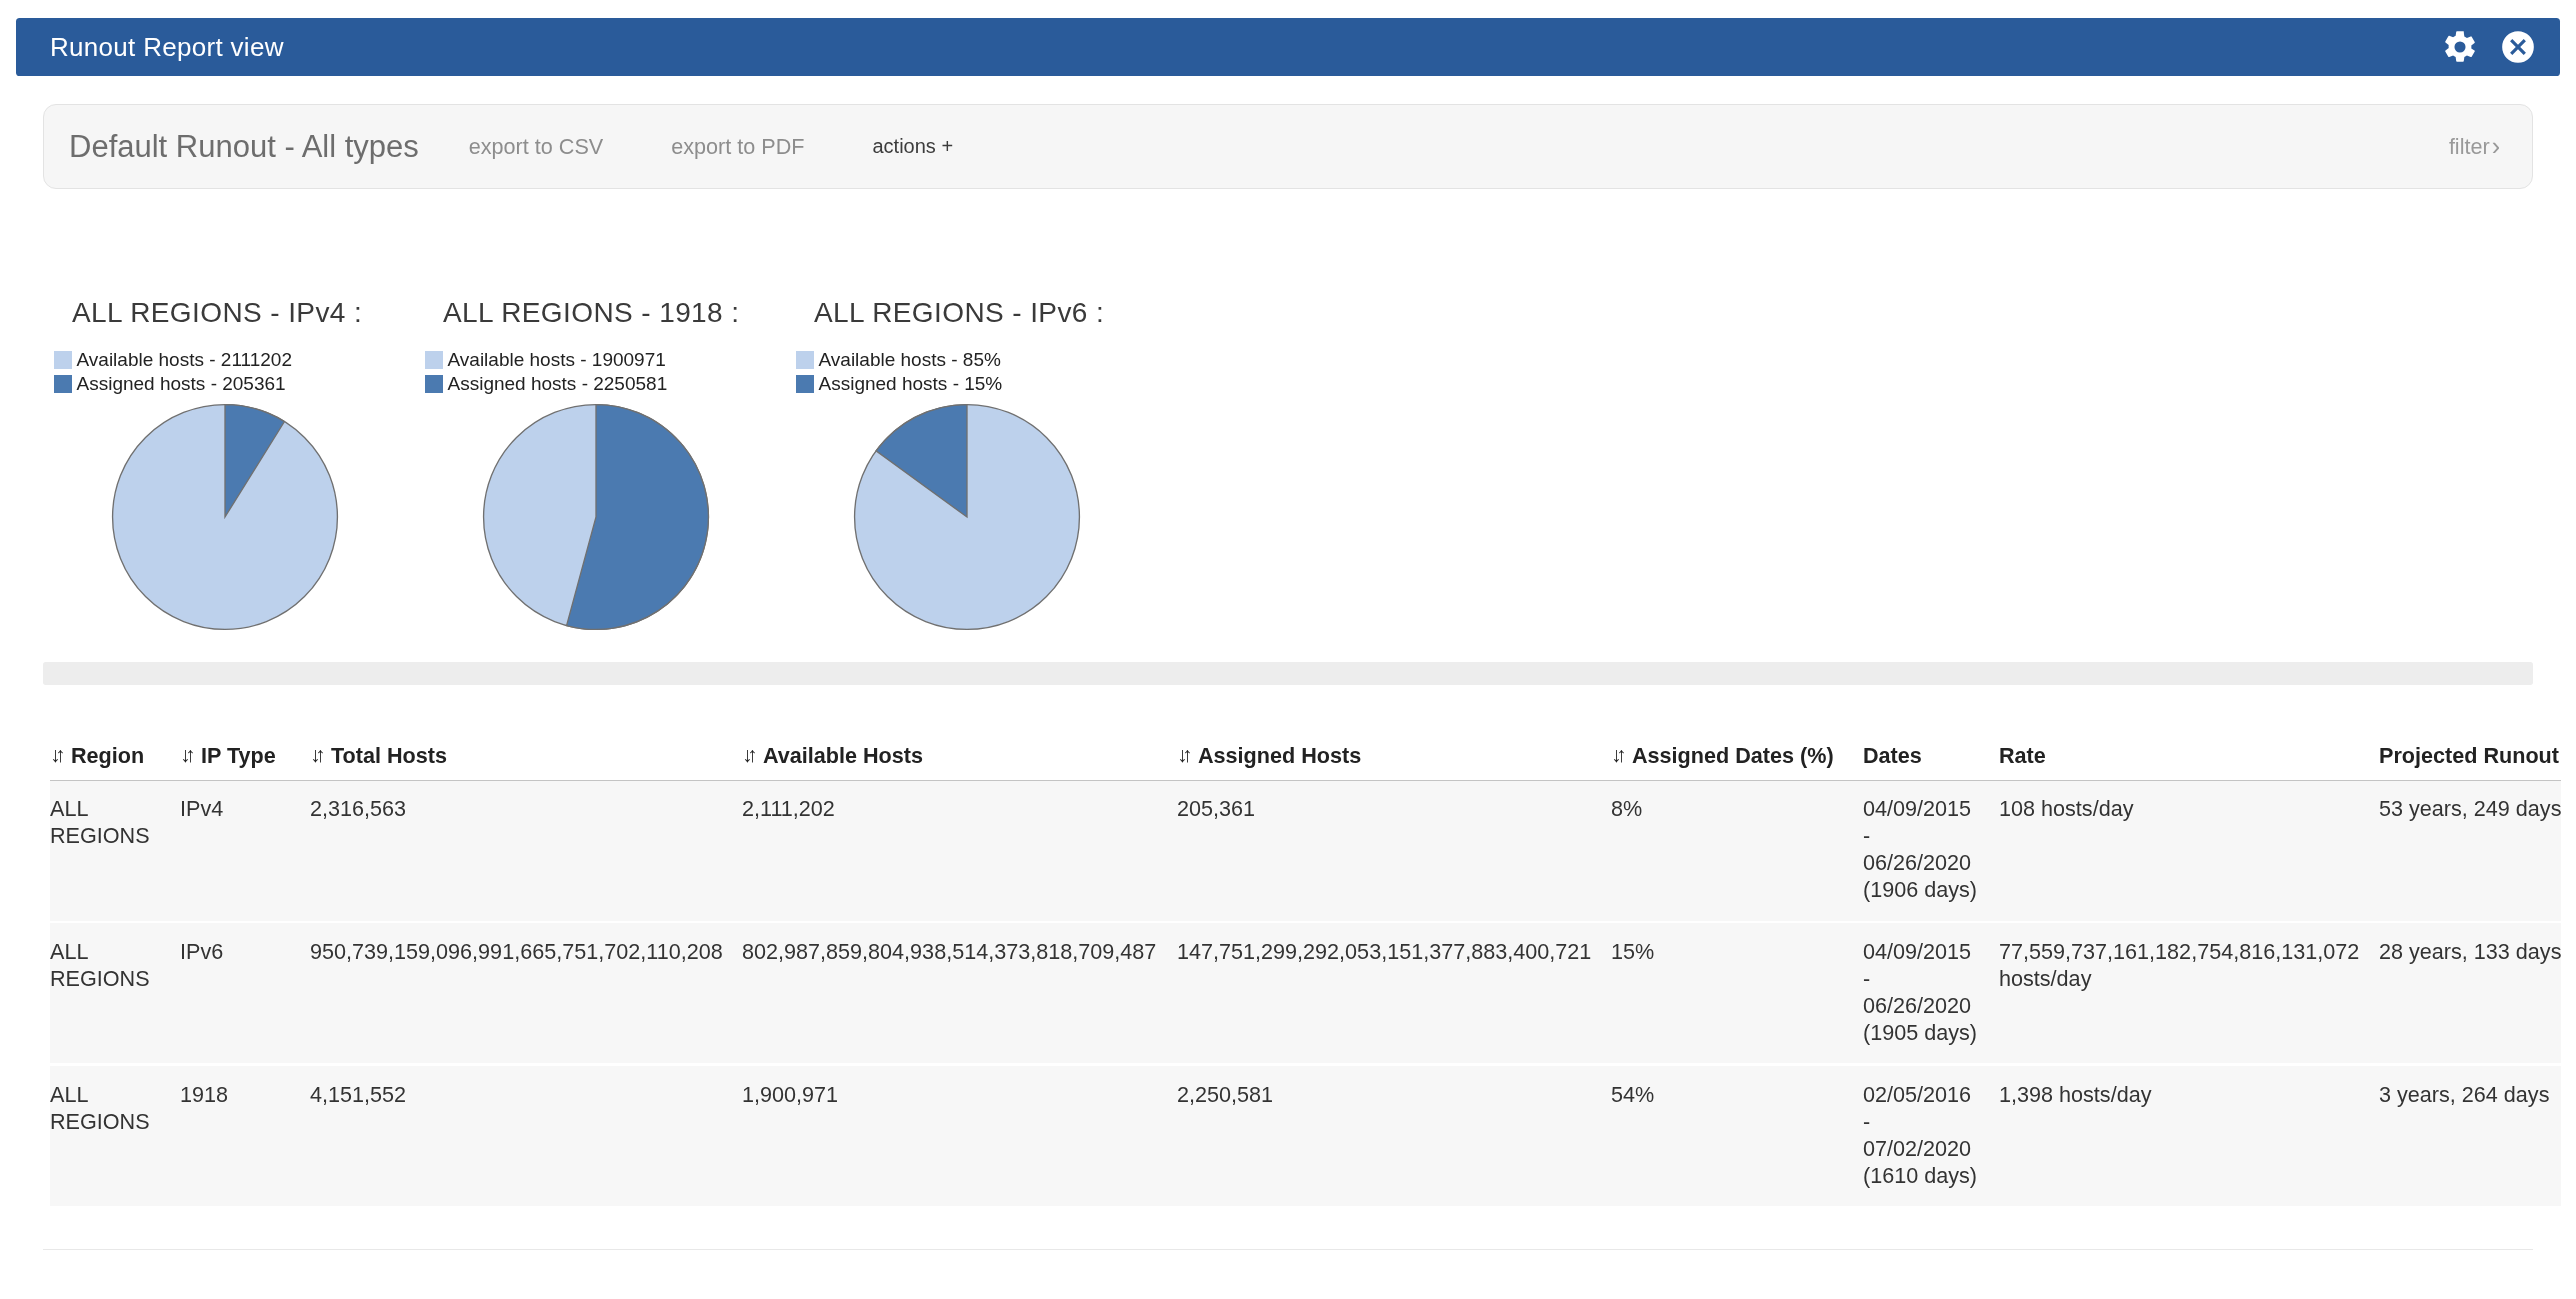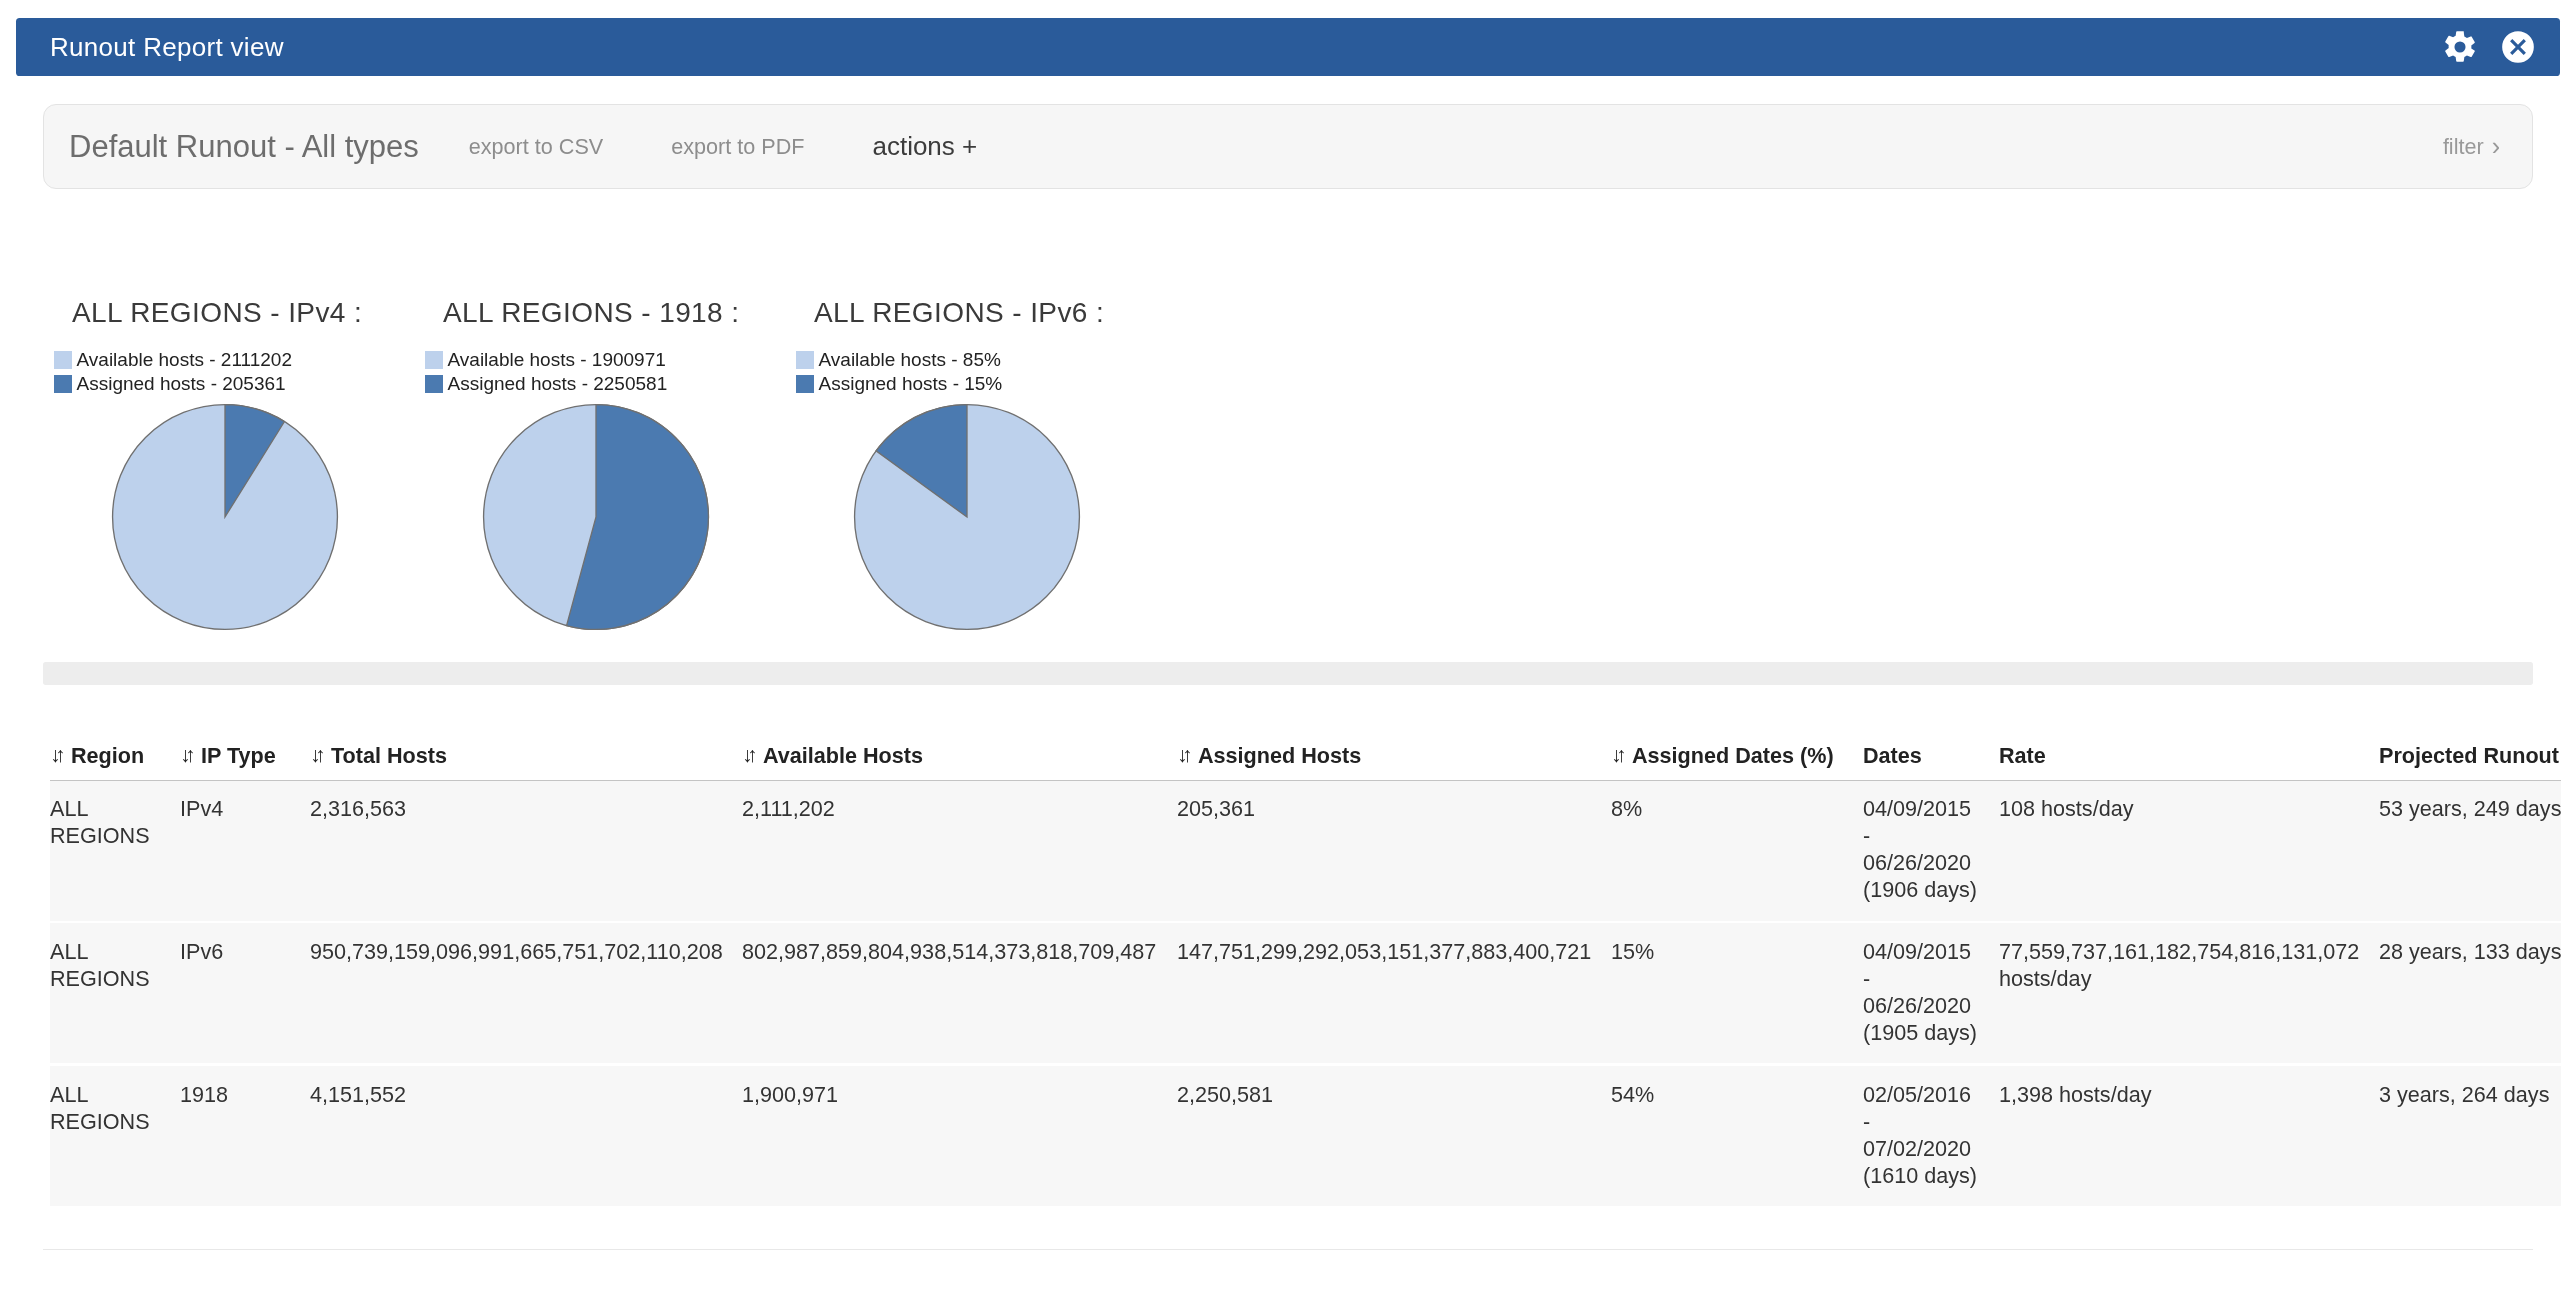--- a/index.html
+++ b/index.html
@@ -19,23 +19,23 @@
   .tb-btn svg{width:38px;height:38px;display:block;}
   
   .toolbar{
     position:absolute;left:43px;top:104px;width:2490px;height:85px;
     background:#f6f6f6;border:1.8px solid #e3e3e3;border-radius:13px;
     box-sizing:border-box;display:flex;align-items:center;
   }
   .toolbar-title{font-size:31px;color:#6d6d6d;margin-left:25px;white-space:nowrap;}
   .tb-link{font-size:21.6px;color:#8d8d8d;margin-left:50px;cursor:pointer;white-space:nowrap;}
   .tb-link.pdf{margin-left:68px;}
-  .tb-actions{font-size:26px;color:#3c3c3c;margin-left:68px;cursor:pointer;white-space:nowrap;}
+  .tb-actions{font-size:20px;color:#3c3c3c;margin-left:68px;cursor:pointer;white-space:nowrap;}
   .tb-filter{margin-left:auto;margin-right:32px;font-size:21.6px;color:#999;
-    display:flex;align-items:center;gap:8px;cursor:pointer;}
+    display:flex;align-items:center;gap:2px;cursor:pointer;}
   .chev{font-size:25px;color:#999;line-height:1;}
   
   .charts{position:absolute;left:72px;top:297px;display:flex;}
   .chart-block{width:371px;}
   .chart-title{font-size:28px;font-weight:normal;color:#3a3a3a;letter-spacing:0.4px;white-space:nowrap;}
   .legend{margin-top:19px;margin-left:-18px;}
   .legend-row{display:flex;align-items:center;height:24px;font-size:19px;color:#222;white-space:nowrap;}
   .swatch{width:18px;height:18px;margin-right:4.5px;display:inline-block;flex:0 0 auto;}
   .pie{width:232px;height:232px;margin-top:5.4px;margin-left:37px;display:block;}
   

